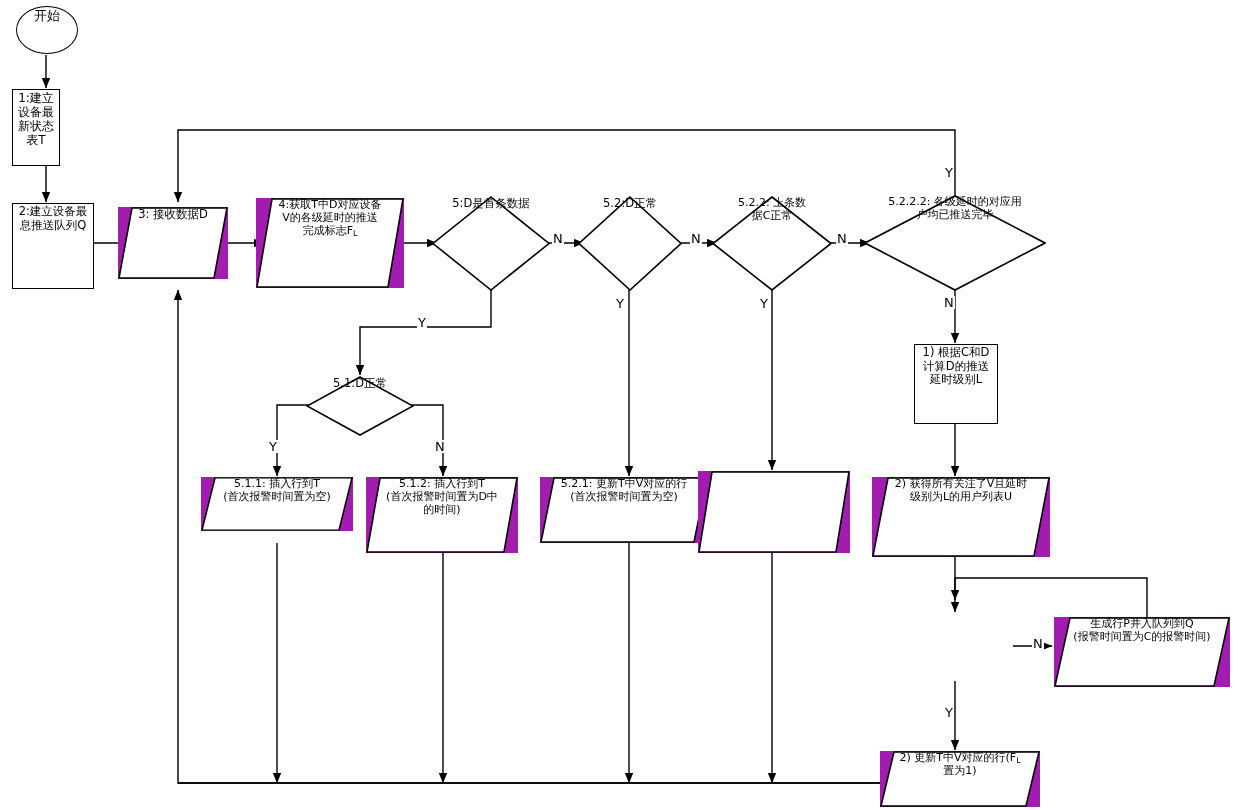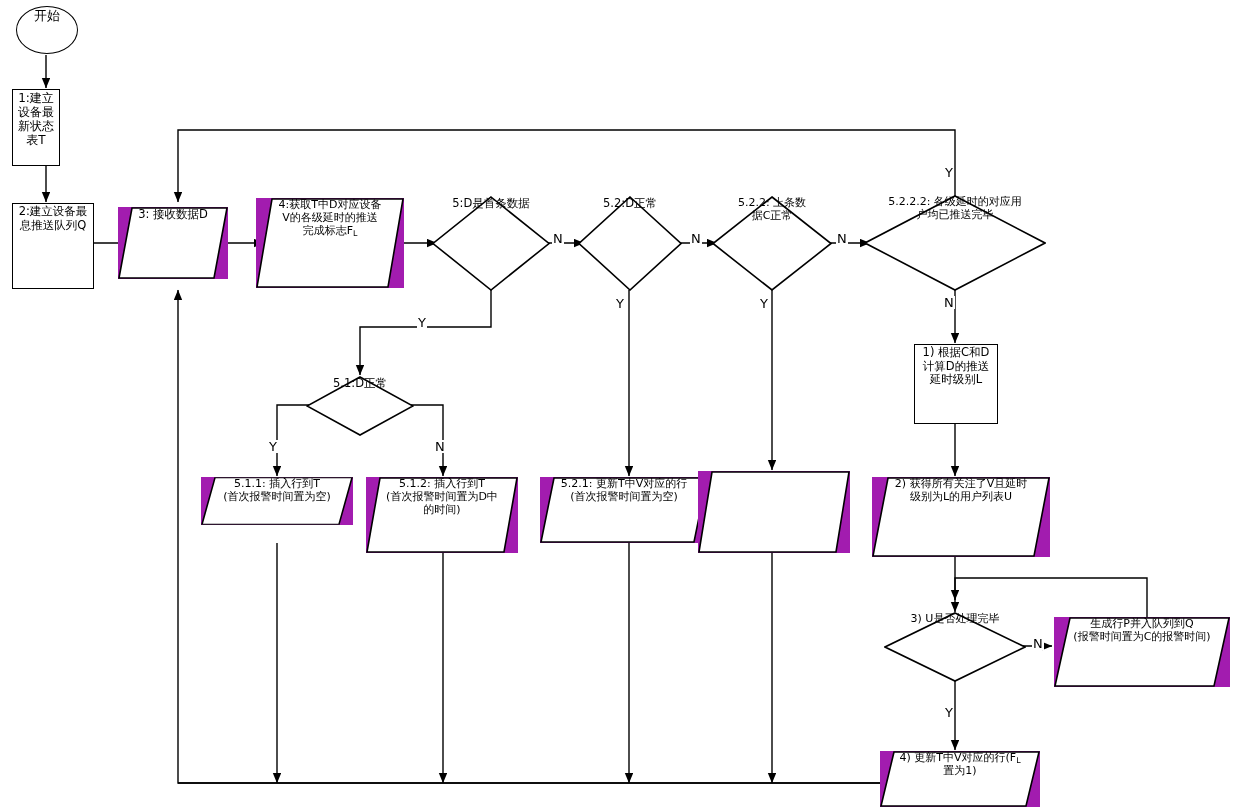--- a/index.html
+++ b/index.html
@@ -147,21 +147,21 @@
 户均已推送完毕</span>
   </div>
 
   <div class="node diam" style="left:306px;top:376px;width:108px;height:60px;font-size:11.5px;">
     <svg class="dfill" viewBox="0 0 108 60" preserveAspectRatio="none">
       <polygon points="54,1 107,30 54,59 1,30" fill="#fff" stroke="#000" stroke-width="1.6"></polygon>
     </svg>
     <span class="txt">5.1:D正常</span>
   </div>
 
-  <div class="node para" style="left:201px;top:477px;width:152px;height:48px;font-size:11px;">
+  <div class="node para" style="left:201px;top:477px;width:152px;height:54px;font-size:11px;">
     <svg class="skewfill" viewBox="0 0 152 66" preserveAspectRatio="none">
       <polygon points="14,1 151,1 138,65 1,65" fill="#fff" stroke="#000" stroke-width="1.6"></polygon>
     </svg>
     <span class="txt">5.1.1: 插入行到T
 (首次报警时间置为空)</span>
   </div>
 
   <div class="node para" style="left:366px;top:477px;width:152px;height:76px;font-size:11px;">
     <svg class="skewfill" viewBox="0 0 152 76" preserveAspectRatio="none">
       <polygon points="14,1 151,1 138,75 1,75" fill="#fff" stroke="#000" stroke-width="1.6"></polygon>
@@ -192,40 +192,34 @@
   </div>
 
   <div class="node para" style="left:872px;top:477px;width:178px;height:80px;font-size:11px;">
     <svg class="skewfill" viewBox="0 0 178 80" preserveAspectRatio="none">
       <polygon points="16,1 177,1 162,79 1,79" fill="#fff" stroke="#000" stroke-width="1.6"></polygon>
     </svg>
     <span class="txt">2) 获得所有关注了V且延时
 级别为L的用户列表U</span>
   </div>
 
-  <div class="node diam" style="left:884px;top:612px;width:142px;height:70px;font-size:11px;">
-    <svg class="dfill" viewBox="0 0 142 70" preserveAspectRatio="none">
-      <polygon points="71,1 141,35 71,69 1,35" fill="#fff" stroke="#000" stroke-width="1.6"></polygon>
-    </svg>
-    <span class="txt">3) U是否处理完毕</span>
-  </div>
 
   <div class="node para" style="left:1054px;top:617px;width:176px;height:70px;font-size:11px;">
     <svg class="skewfill" viewBox="0 0 176 70" preserveAspectRatio="none">
       <polygon points="16,1 175,1 160,69 1,69" fill="#fff" stroke="#000" stroke-width="1.6"></polygon>
     </svg>
     <span class="txt">生成行P并入队列到Q
 (报警时间置为C的报警时间)</span>
   </div>
 
   <div class="node para" style="left:880px;top:751px;width:160px;height:56px;font-size:11px;">
     <svg class="skewfill" viewBox="0 0 160 56" preserveAspectRatio="none">
       <polygon points="14,1 159,1 146,55 1,55" fill="#fff" stroke="#000" stroke-width="1.6"></polygon>
     </svg>
-    <span class="txt"><span>4) 更新T中V对应的行(F</span><sub>L</sub><span>
+    <span class="txt"><span>2) 更新T中V对应的行(F</span><sub>L</sub><span>
 置为1)</span></span>
   </div>
 
   <span class="edge-label" style="left:552px;top:232px;">N</span>
   <span class="edge-label" style="left:417px;top:316px;">Y</span>
   <span class="edge-label" style="left:690px;top:232px;">N</span>
   <span class="edge-label" style="left:615px;top:297px;">Y</span>
   <span class="edge-label" style="left:836px;top:232px;">N</span>
   <span class="edge-label" style="left:759px;top:297px;">Y</span>
   <span class="edge-label" style="left:944px;top:166px;">Y</span>

